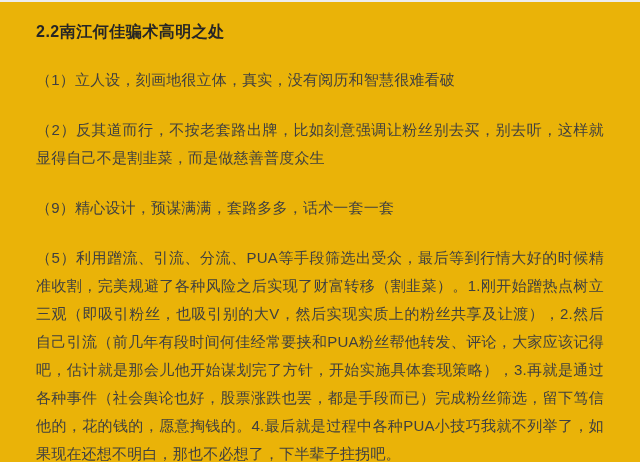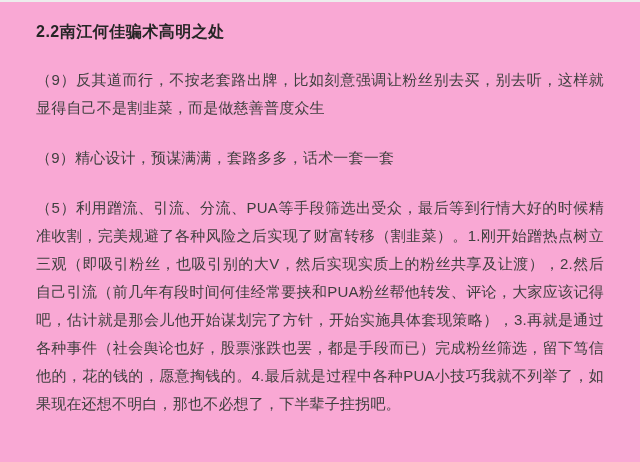--- a/index.html
+++ b/index.html
@@ -12,21 +12,21 @@
     background: #ffffff;
     overflow: hidden;
     font-family: "Liberation Sans", "DejaVu Sans", sans-serif;
   }
   .doc {
     box-sizing: border-box;
     width: 640px;
     height: 462px;
     padding: 18px 36px 0 36px;
     border-top: 2px solid #ededed;
-    background: #f9a8d4;
+    background: #eab308;
   }
   .doc-heading {
     margin: 0 0 6px 0;
     font-size: 16px;
     line-height: 24px;
     font-weight: 700;
     color: #262626;
     letter-spacing: 0.5px;
   }
   .doc-para {
@@ -37,20 +37,21 @@
     text-align: justify;
     letter-spacing: 0.2px;
   }
 </style>
 </head>
 <body>
 
 <div class="doc">
   <h2 class="doc-heading">2.2南江何佳骗术高明之处</h2>
 
+  <p class="doc-para">（1）立人设，刻画地很立体，真实，没有阅历和智慧很难看破</p>
 
 
-  <p class="doc-para">（9）反其道而行，不按老套路出牌，比如刻意强调让粉丝别去买，别去听，这样就显得自己不是割韭菜，而是做慈善普度众生</p>
+  <p class="doc-para">（2）反其道而行，不按老套路出牌，比如刻意强调让粉丝别去买，别去听，这样就显得自己不是割韭菜，而是做慈善普度众生</p>
 
   <p class="doc-para">（9）精心设计，预谋满满，套路多多，话术一套一套</p>
 
   <p class="doc-para">（5）利用蹭流、引流、分流、PUA等手段筛选出受众，最后等到行情大好的时候精准收割，完美规避了各种风险之后实现了财富转移（割韭菜）。1.刚开始蹭热点树立三观（即吸引粉丝，也吸引别的大V，然后实现实质上的粉丝共享及让渡），2.然后自己引流（前几年有段时间何佳经常要挟和PUA粉丝帮他转发、评论，大家应该记得吧，估计就是那会儿他开始谋划完了方针，开始实施具体套现策略），3.再就是通过各种事件（社会舆论也好，股票涨跌也罢，都是手段而已）完成粉丝筛选，留下笃信他的，花的钱的，愿意掏钱的。4.最后就是过程中各种PUA小技巧我就不列举了，如果现在还想不明白，那也不必想了，下半辈子拄拐吧。</p>
 </div>
 
 </body></html>

